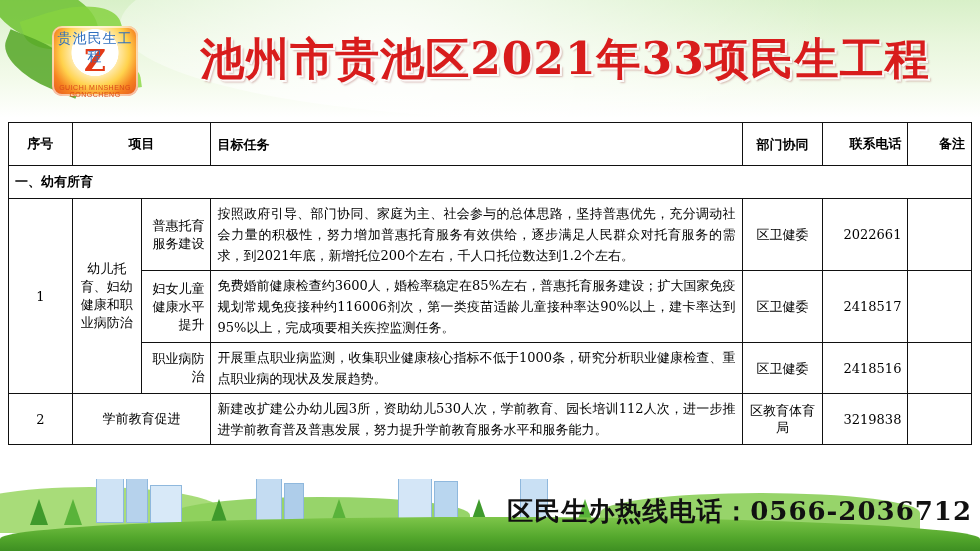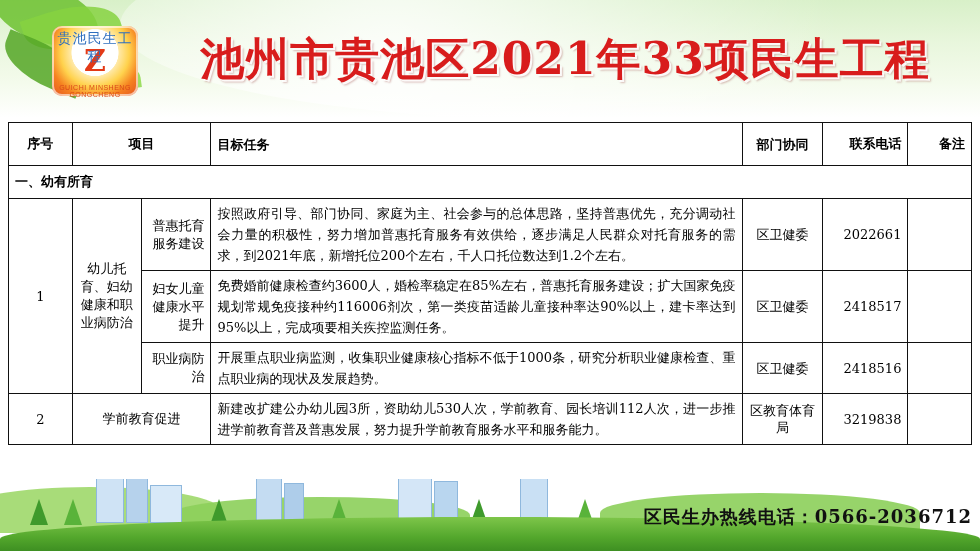--- a/index.html
+++ b/index.html
@@ -193,21 +193,21 @@
   .t2 { left: 64px; border-bottom-color:#59b33a; }
   .t3 { left: 210px; }
   .t4 { left: 330px; border-bottom-color:#59b33a;}
   .t5 { left: 470px; }
   .t6 { left: 576px; border-bottom-color:#59b33a;}
   .hotline {
     position: absolute;
     right: 8px; bottom: 22px;
     font-family: "DejaVu Serif", serif;
     font-weight: bold;
-    font-size: 18px;
+    font-size: 26px;
     color: #111;
     letter-spacing: 1px;
     white-space: nowrap;
   }
 </style>
 </head>
 <body>
 
 <div class="page">
 

